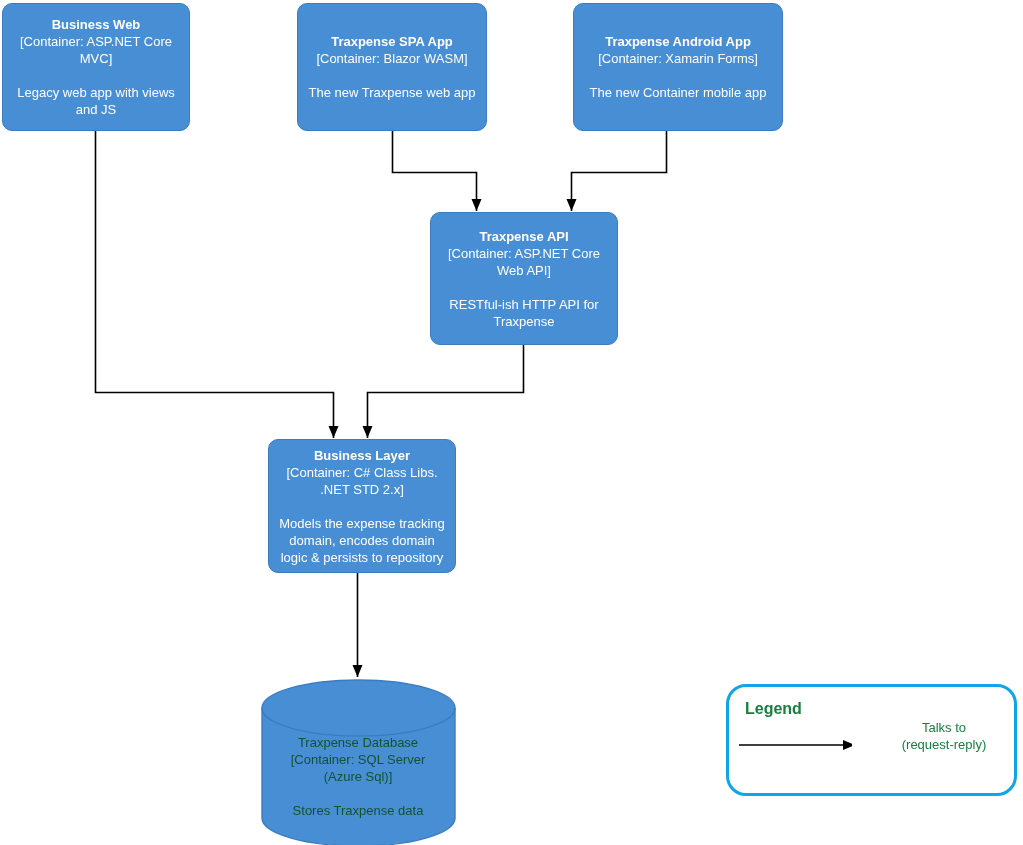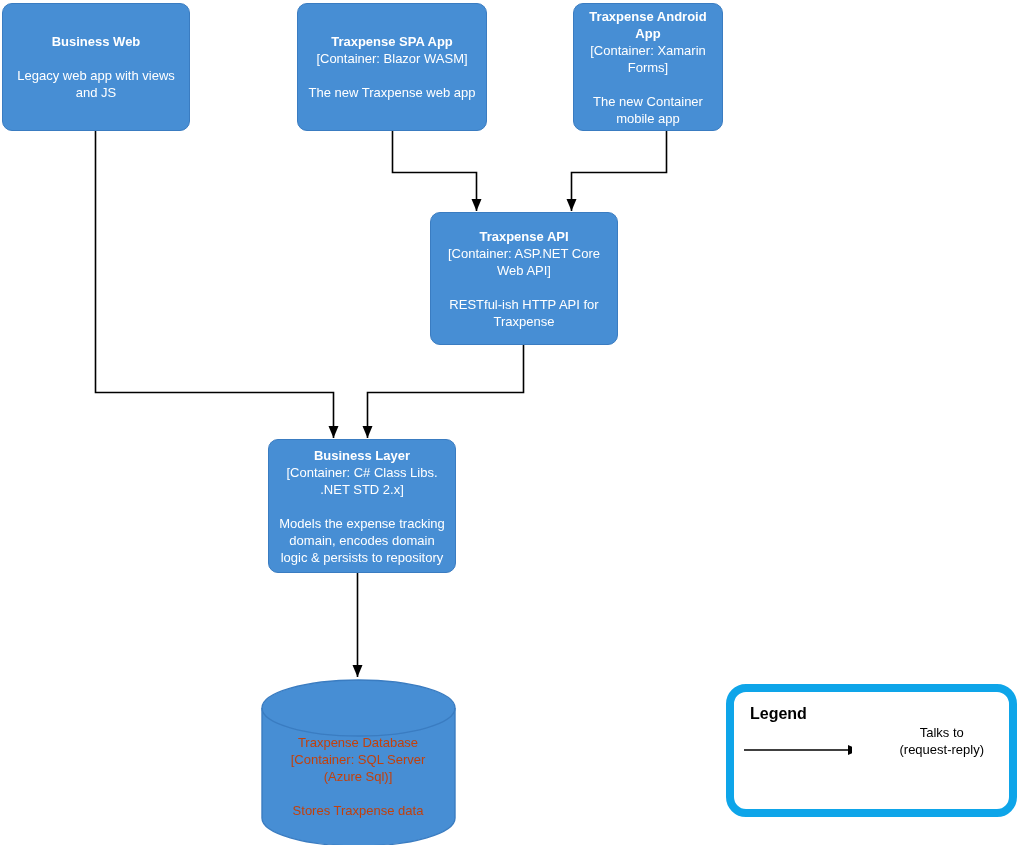--- a/index.html
+++ b/index.html
@@ -33,44 +33,44 @@
     text-align: center;
     font-size: 13px;
     line-height: 17px;
     padding: 4px 6px;
   }
   .node-title { font-weight: bold; }
   .node-subtitle { font-weight: normal; }
   .node-desc { margin-top: 17px; }
   #node-web      { left: 2px;   top: 3px;   width: 188px; height: 128px; }
   #node-spa      { left: 297px; top: 3px;   width: 190px; height: 128px; }
-  #node-android  { left: 573px; top: 3px;   width: 150px; height: 128px; }
+  #node-android  { left: 573px; top: 3px;   width: 210px; height: 128px; }
   #node-api      { left: 430px; top: 212px; width: 188px; height: 133px; border-radius: 10px; }
   #node-business { left: 268px; top: 439px; width: 188px; height: 134px; }
   #db-text {
     position: absolute;
     left: 278px; top: 712px;
     width: 160px; height: 128px;
     display: flex;
     flex-direction: column;
     justify-content: center;
     text-align: center;
-    color: #c2410c;
+    color: #14532d;
     font-size: 13px;
     line-height: 17px;
   }
   #legend {
     position: absolute;
     box-sizing: border-box;
     left: 726px; top: 684px;
-    width: 291px; height: 133px;
+    width: 291px; height: 112px;
     background: #ffffff;
-    border: 8px solid #0ea5e9;
+    border: 3px solid #0ea5e9;
     border-radius: 20px;
-    color: #000000;
+    color: #15803d;
   }
   .legend-title {
     font-weight: bold;
     font-size: 16px;
     padding: 13px 0 0 16px;
   }
   .legend-row {
     display: flex;
     align-items: flex-end;
     margin-top: 1px;
@@ -104,20 +104,21 @@
 
     <path d="M95.5,131 V392.5 H333.5 V438" fill="none" stroke="#000000" stroke-width="1.6" marker-end="url(#arrow)"></path>
     <path d="M392.5,131 V172.5 H476.5 V211" fill="none" stroke="#000000" stroke-width="1.6" marker-end="url(#arrow)"></path>
     <path d="M666.5,131 V172.5 H571.5 V211" fill="none" stroke="#000000" stroke-width="1.6" marker-end="url(#arrow)"></path>
     <path d="M523.5,345 V392.5 H367.5 V438" fill="none" stroke="#000000" stroke-width="1.6" marker-end="url(#arrow)"></path>
     <path d="M357.5,573 V677" fill="none" stroke="#000000" stroke-width="1.6" marker-end="url(#arrow)"></path>
   </svg>
 
   <div class="node" id="node-web">
     <div class="node-title">Business Web</div>
+    <div class="node-subtitle">[Container: ASP.NET Core MVC]</div>
     <div class="node-desc">Legacy web app with views and JS</div>
   </div>
 
   <div class="node" id="node-spa">
     <div class="node-title">Traxpense SPA App</div>
     <div class="node-subtitle">[Container: Blazor WASM]</div>
     <div class="node-desc">The new Traxpense web app</div>
   </div>
 
   <div class="node" id="node-android">

